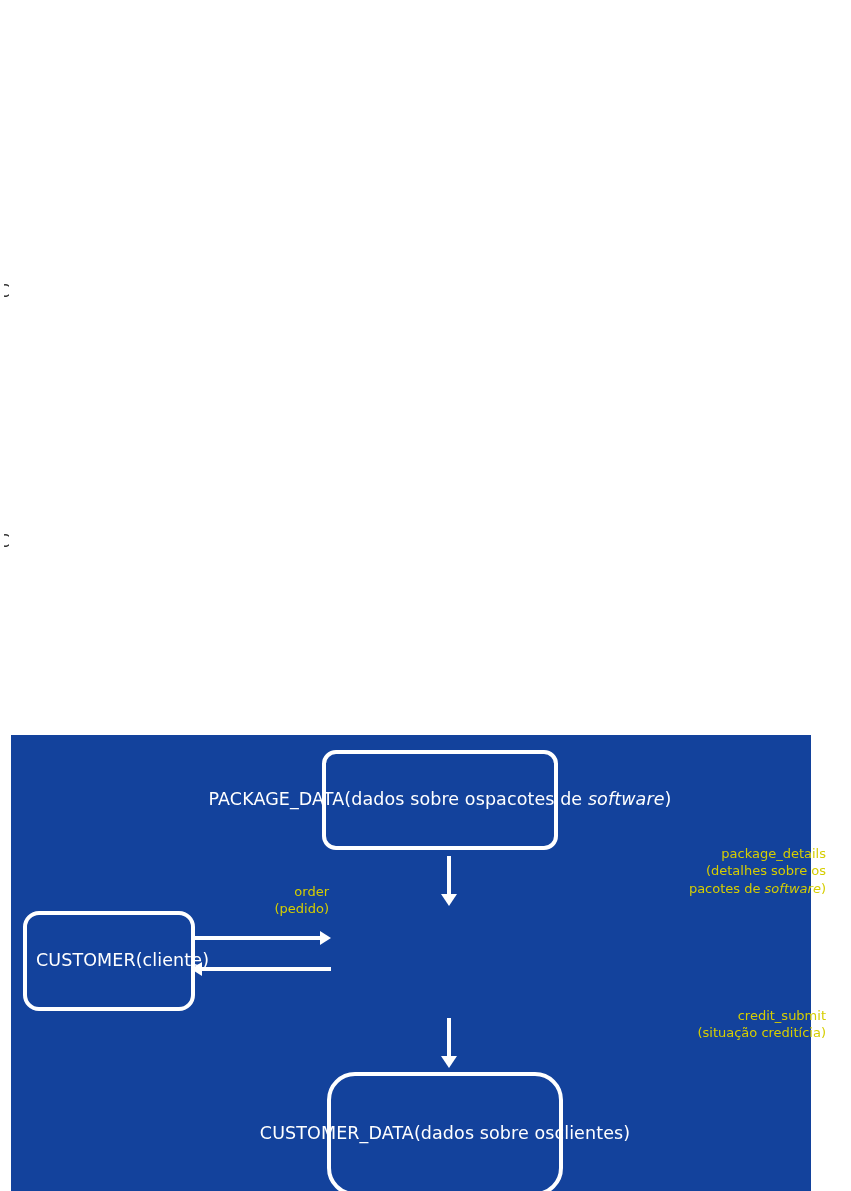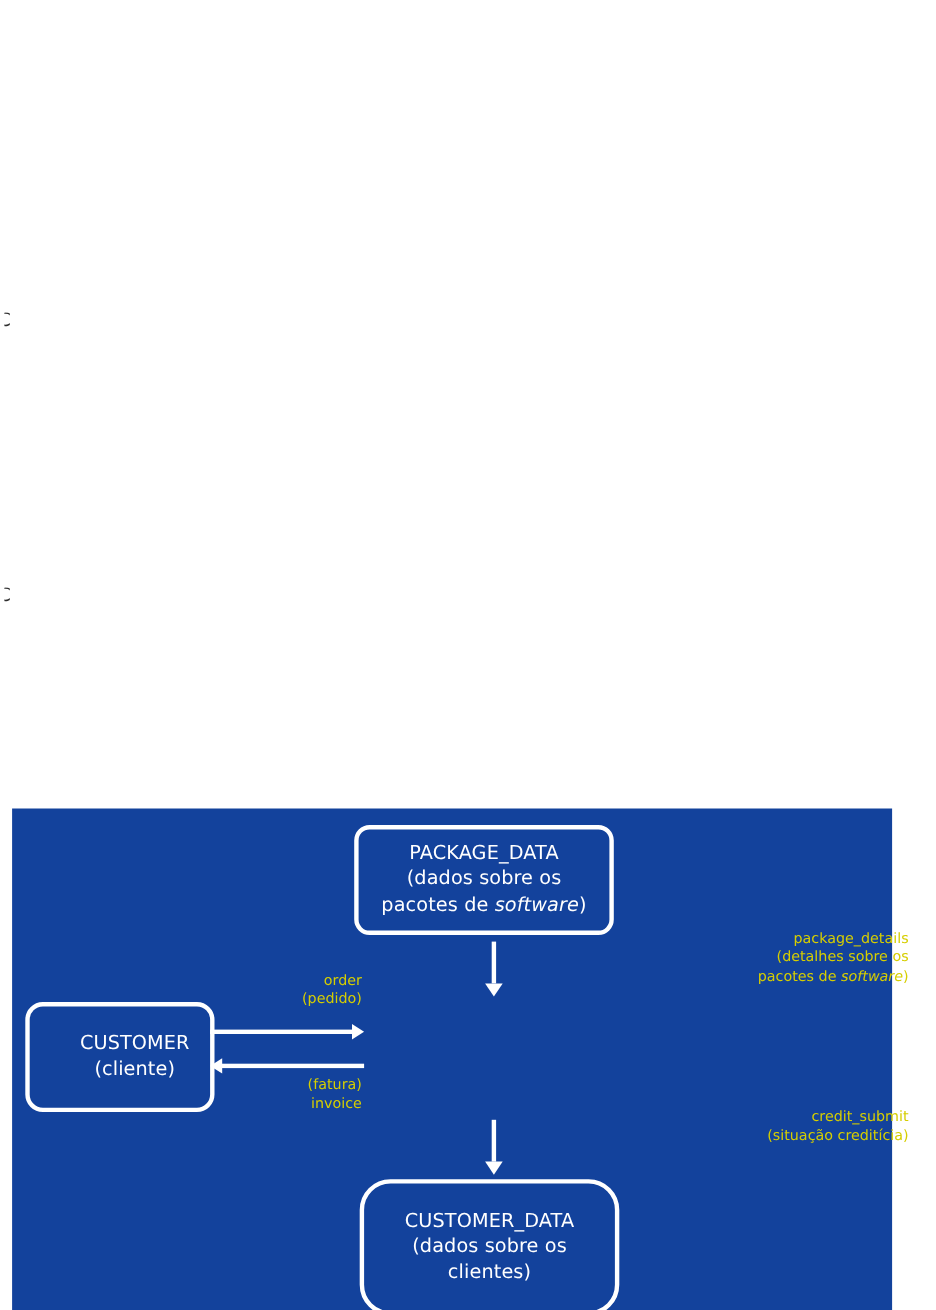--- a/index.html
+++ b/index.html
@@ -40,21 +40,21 @@
 
   
   .node {
     position: absolute;
     box-sizing: border-box;
     border: 4px solid #ffffff;
     border-radius: 14px;
     color: #ffffff;
     text-align: center;
     display: flex;
-    flex-direction: column;
+    flex-direction: row;
     align-items: center;
     justify-content: center;
     font-size: 17.5px;
     line-height: 1.32;
     letter-spacing: 0.1px;
     background: transparent;
   }
   .node .ln { display: block; white-space: nowrap; }
   .node .ital { font-style: italic; }
 
@@ -182,24 +182,20 @@
   </div>
   <div class="arrow arrow-h to-right" id="arrow-order">
     <div class="shaft"></div>
     <div class="head"></div>
   </div>
 
   <div class="arrow arrow-h to-left" id="arrow-invoice">
     <div class="shaft"></div>
     <div class="head"></div>
   </div>
-  <div class="flow-label" id="label-invoice">
-    <span class="ln">(fatura)</span>
-    <span class="ln">invoice</span>
-  </div>
 
   <div class="arrow arrow-v" id="arrow-proc-to-cust">
     <div class="shaft"></div>
     <div class="head"></div>
   </div>
 
   <div class="node" id="node-customer-data">
     <span class="ln">CUSTOMER_DATA</span>
     <span class="ln">(dados sobre os</span>
     <span class="ln">clientes)</span>

